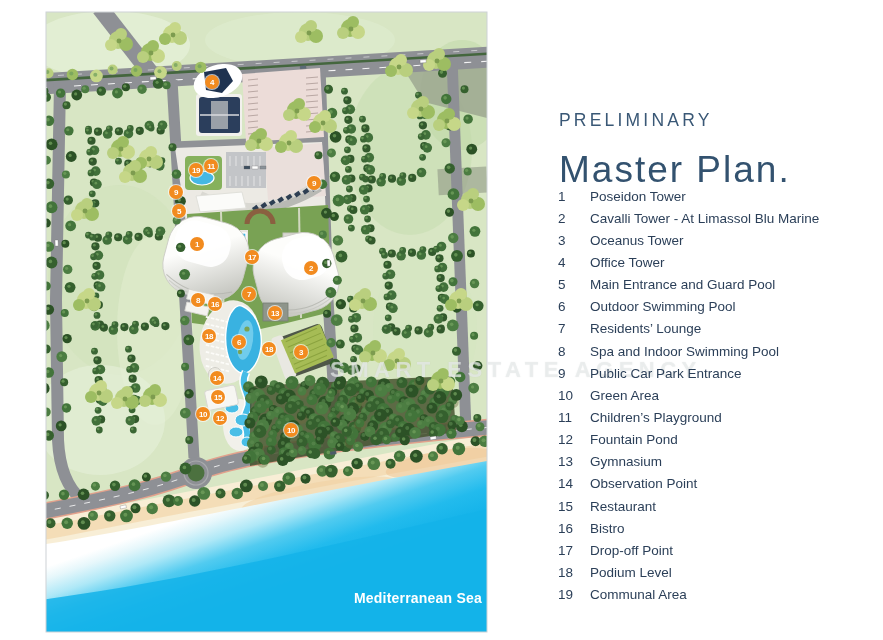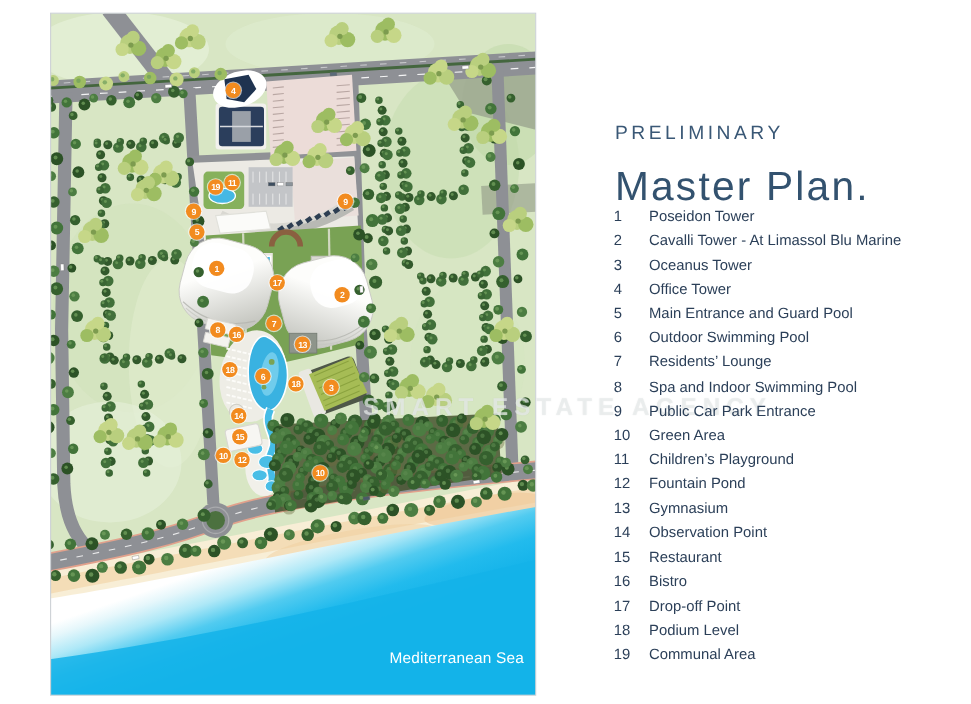--- a/index.html
+++ b/index.html
@@ -3,21 +3,21 @@
 <meta charset="utf-8">
 <style>
   html,body{margin:0;padding:0;background:#fff;}
   .page{position:relative;width:883px;height:640px;overflow:hidden;font-family:"Liberation Sans",sans-serif;background:#fff;}
   .map-svg{position:absolute;left:0;top:0;}
   .marker{position:absolute;width:14px;height:14px;border-radius:50%;background:#F28B1F;color:#fff;
     font-size:8px;font-weight:bold;display:flex;align-items:center;justify-content:center;
     transform:translate(-50%,-50%);box-shadow:0 0 0 1px rgba(255,255,255,.65);letter-spacing:-.5px;}
   .watermark{position:absolute;left:330px;top:357px;font-size:22px;font-weight:bold;letter-spacing:5.5px;
     color:rgba(238,241,241,.62);white-space:nowrap;text-shadow:0 0 1px rgba(175,180,180,.35);text-align:right;}
-  .sea-label{position:absolute;left:317px;top:590px;color:#fff;font-weight:normal;font-size:14px;letter-spacing:.2px;padding-left:37px;}
+  .sea-label{position:absolute;left:317px;top:590px;color:#fff;font-weight:bold;font-size:14px;letter-spacing:.2px;padding-left:37px;}
   .panel{position:absolute;left:559px;top:91px;width:310px;color:#31506F;}
   .eyebrow{font-size:17.5px;letter-spacing:3.2px;color:#3A5876;margin-top:19px;}
   .heading{font-size:37px;letter-spacing:2px;color:#33526F;margin-top:18px;font-weight:normal;}
   .legend{position:absolute;left:558px;top:185px;width:320px;}
   .lrow{display:flex;align-items:center;height:22.15px;font-size:13.5px;color:#2B3F58;}
   .lrow .num{width:32px;flex:0 0 32px;}
   .lrow.bold .lab{font-weight:normal;}
 </style>
 </head>
 <body>

